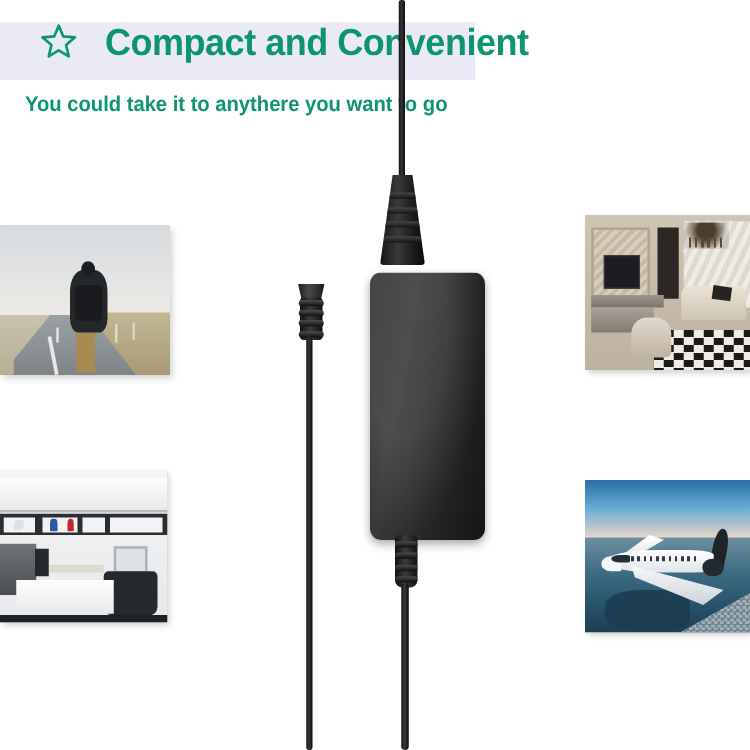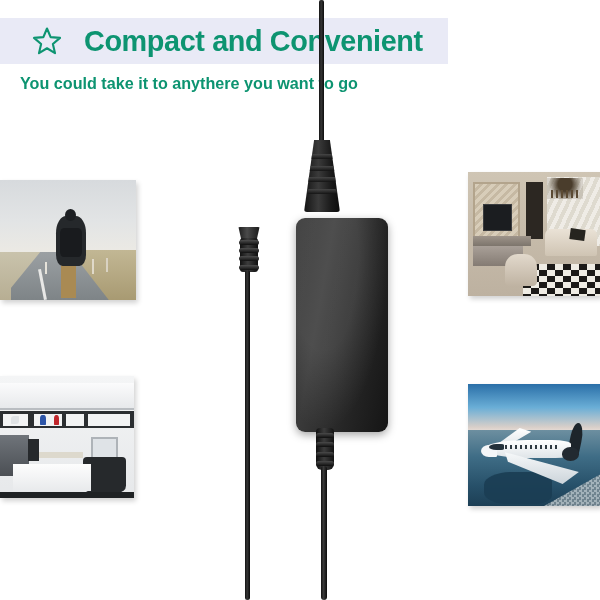--- a/index.html
+++ b/index.html
@@ -7,23 +7,23 @@
     width:600px;height:600px;
     background:#ffffff;
     font-family:"Liberation Sans", sans-serif;
     overflow:hidden;
     position:relative;
   }
   .stage{position:relative;width:600px;height:600px;background:#fff;overflow:hidden;}
 
   
   .hdr-band{
-    position:absolute;left:0;top:18px;width:448px;height:46px;
+    position:absolute;left:0;top:18px;width:380px;height:46px;
     background:#e9eaf6;
-    display:flex;align-items:center;
+    display:flex;
   }
   .star-ico{
     margin-left:32px;width:30px;height:30px;flex:0 0 auto;display:block;
   }
   .hdr-title{
     margin-left:22px;
     font-size:30px;font-weight:bold;
     color:#0d9471;
     letter-spacing:-0.4px;
     white-space:nowrap;

